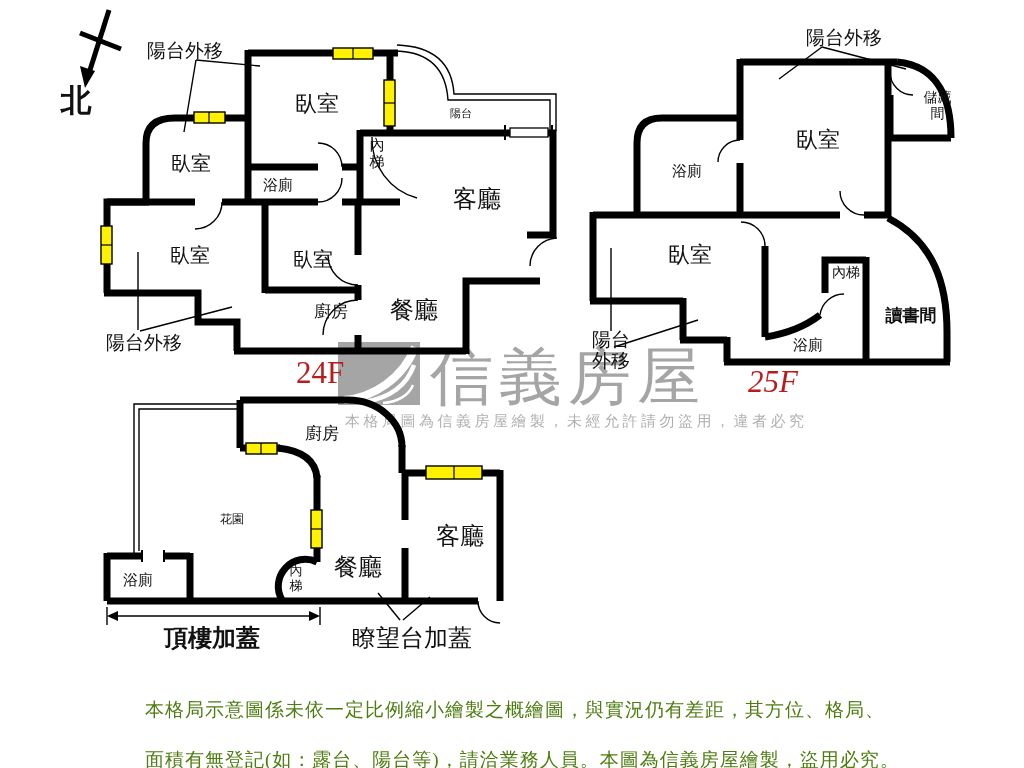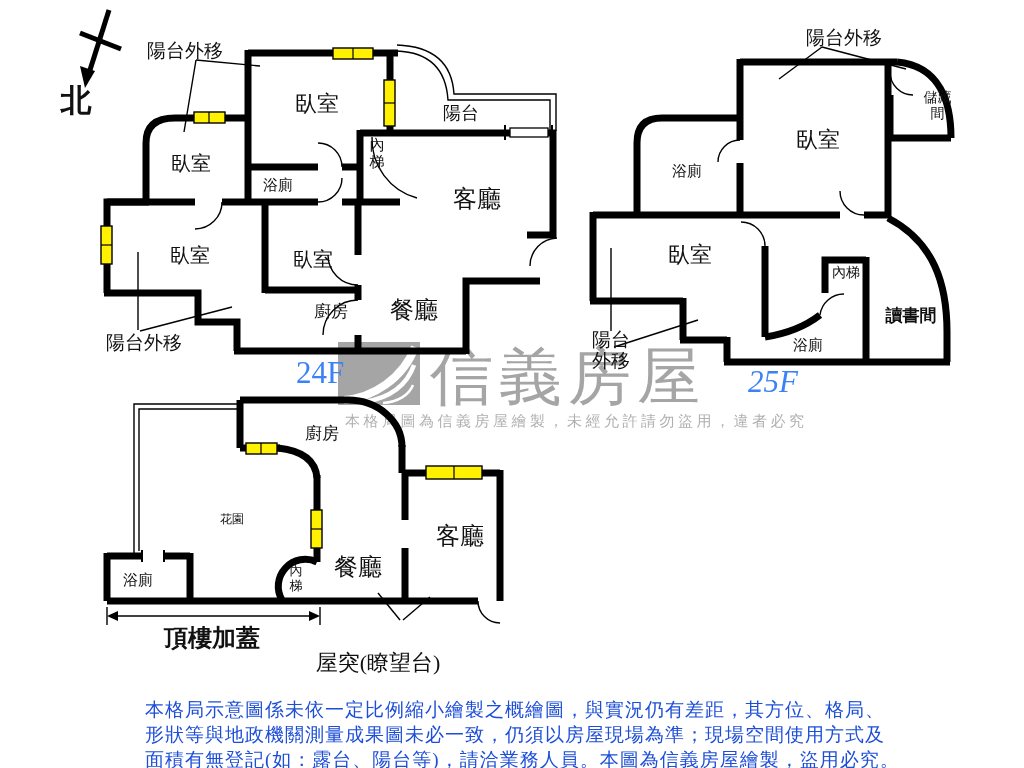--- a/index.html
+++ b/index.html
@@ -2,23 +2,23 @@
 <html><head>
 <meta charset="utf-8">
 <style>
   html,body{margin:0;padding:0;background:#fff;}
   #stage{position:relative;width:1024px;height:768px;background:#ffffff;overflow:hidden;
          font-family:"Liberation Serif","DejaVu Serif",serif;}
   svg{position:absolute;left:0;top:0;}
   .lbl{position:absolute;color:#111;white-space:nowrap;font-family:"Liberation Serif","DejaVu Serif",serif;}
   .ctr{transform:translate(-50%,-50%);}
   .stack{white-space:normal;word-break:break-all;line-height:1.12;text-align:center;}
-  .ftag{font-size:31px;color:#3b82f6;}
+  .ftag{font-size:31px;color:#b91c1c;}
   .ann{font-size:19px;}
-  .disc{position:absolute;left:145px;font-size:19px;letter-spacing:1px;color:#1d4ed8;white-space:nowrap;}
+  .disc{position:absolute;left:145px;font-size:19px;letter-spacing:1px;color:#4d7c0f;white-space:nowrap;}
   .w{stroke:#000;stroke-width:7;fill:none;stroke-linecap:butt;}
   .t{stroke:#000;stroke-width:1.4;fill:none;}
   .t2{stroke:#000;stroke-width:2;fill:none;}
   .win{fill:#fff100;stroke:#000;stroke-width:1.4;}
   .winline{stroke:#000;stroke-width:1.2;}
 </style>
 </head>
 <body>
 
 <div id="stage">
@@ -180,21 +180,21 @@
   </g>
 </svg>
 
 <div class="lbl ctr" style="left:76px;top:101px;font-size:31px;font-weight:bold;">北</div>
 
 <div class="lbl ann" style="left:147px;top:38px;">陽台外移</div>
 <div class="lbl ctr" style="left:317px;top:104px;font-size:22px;">臥室</div>
 <div class="lbl ctr" style="left:191px;top:163px;font-size:20px;">臥室</div>
 <div class="lbl ctr" style="left:278px;top:185px;font-size:15px;">浴廁</div>
 <div class="lbl stack" style="left:369px;top:137px;width:16px;font-size:15px;">內梯</div>
-<div class="lbl ctr" style="left:461px;top:113px;font-size:18px;">陽台</div>
+<div class="lbl ctr" style="left:461px;top:113px;font-size:11px;">陽台</div>
 <div class="lbl ctr" style="left:477px;top:199px;font-size:24px;">客廳</div>
 <div class="lbl ctr" style="left:190px;top:255px;font-size:20px;">臥室</div>
 <div class="lbl ctr" style="left:313px;top:259px;font-size:20px;">臥室</div>
 <div class="lbl ctr" style="left:331px;top:311px;font-size:17px;">廚房</div>
 <div class="lbl ctr" style="left:414px;top:310px;font-size:24px;">餐廳</div>
 <div class="lbl ann" style="left:106px;top:330px;">陽台外移</div>
 <div class="lbl ctr ftag" style="left:320px;top:373px;">24F</div>
 
 <div class="lbl ann" style="left:806px;top:25px;">陽台外移</div>
 <div class="lbl ctr" style="left:818px;top:140px;font-size:22px;">臥室</div>
@@ -207,19 +207,18 @@
 <div class="lbl stack" style="left:590px;top:329px;width:42px;font-size:19px;">陽台外移</div>
 <div class="lbl ctr ftag" style="left:773px;top:382px;font-style:italic;">25F</div>
 
 <div class="lbl ctr" style="left:322px;top:433px;font-size:17px;">廚房</div>
 <div class="lbl ctr" style="left:232px;top:519px;font-size:12px;">花園</div>
 <div class="lbl ctr" style="left:138px;top:580px;font-size:15px;">浴廁</div>
 <div class="lbl stack" style="left:289px;top:564px;width:14px;font-size:13px;">內梯</div>
 <div class="lbl ctr" style="left:358px;top:567px;font-size:24px;">餐廳</div>
 <div class="lbl ctr" style="left:460px;top:536px;font-size:24px;">客廳</div>
 <div class="lbl ctr" style="left:212px;top:638px;font-size:24px;font-weight:bold;">頂樓加蓋</div>
-<div class="lbl ctr" style="left:378px;top:663px;font-size:22px;">屋突(瞭望台)</div>
+<div class="lbl ctr" style="left:412px;top:638px;font-size:24px;">瞭望台加蓋</div>
 
 <div class="disc" style="top:697px;">本格局示意圖係未依一定比例縮小繪製之概繪圖，與實況仍有差距，其方位、格局、</div>
-<div class="disc" style="top:722px;">形狀等與地政機關測量成果圖未必一致，仍須以房屋現場為準；現場空間使用方式及</div>
 <div class="disc" style="top:747px;">面積有無登記(如：露台、陽台等)，請洽業務人員。本圖為信義房屋繪製，盜用必究。</div>
 
 </div>
 
 </body></html>

